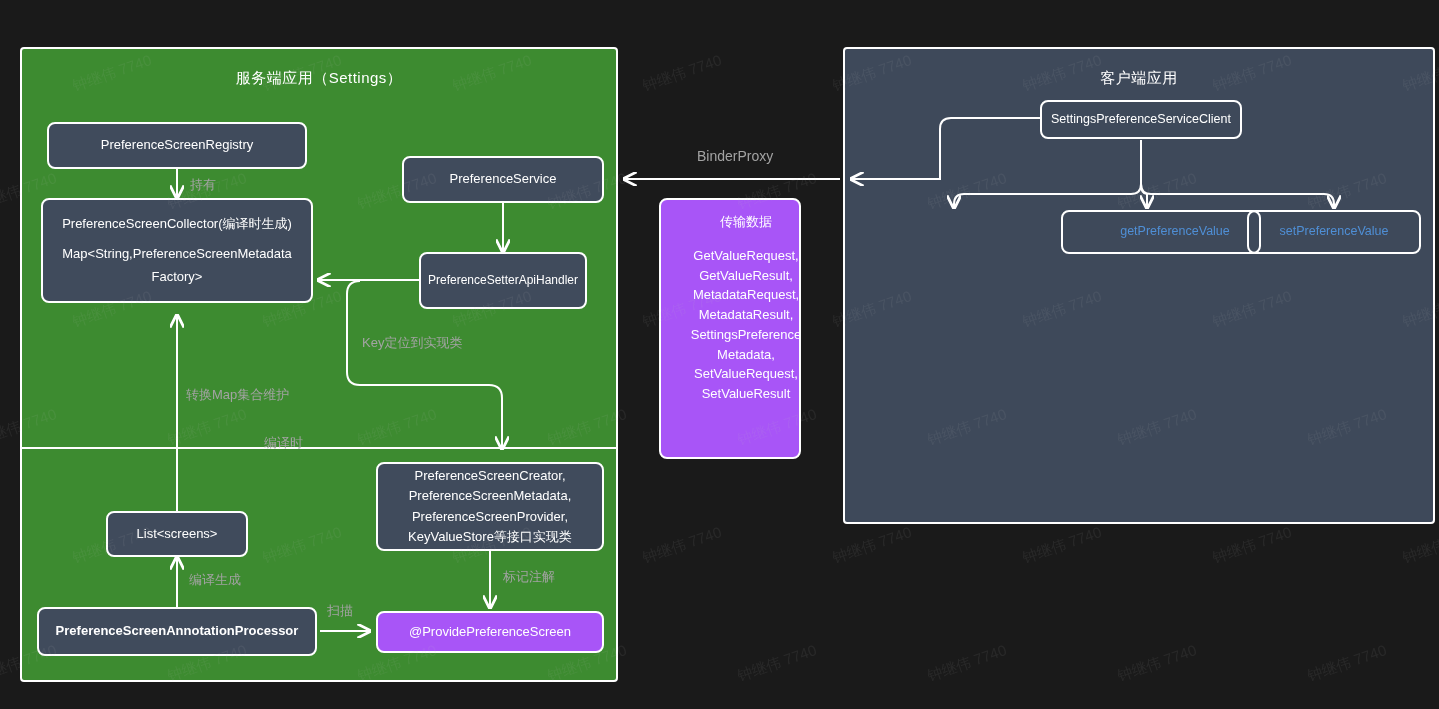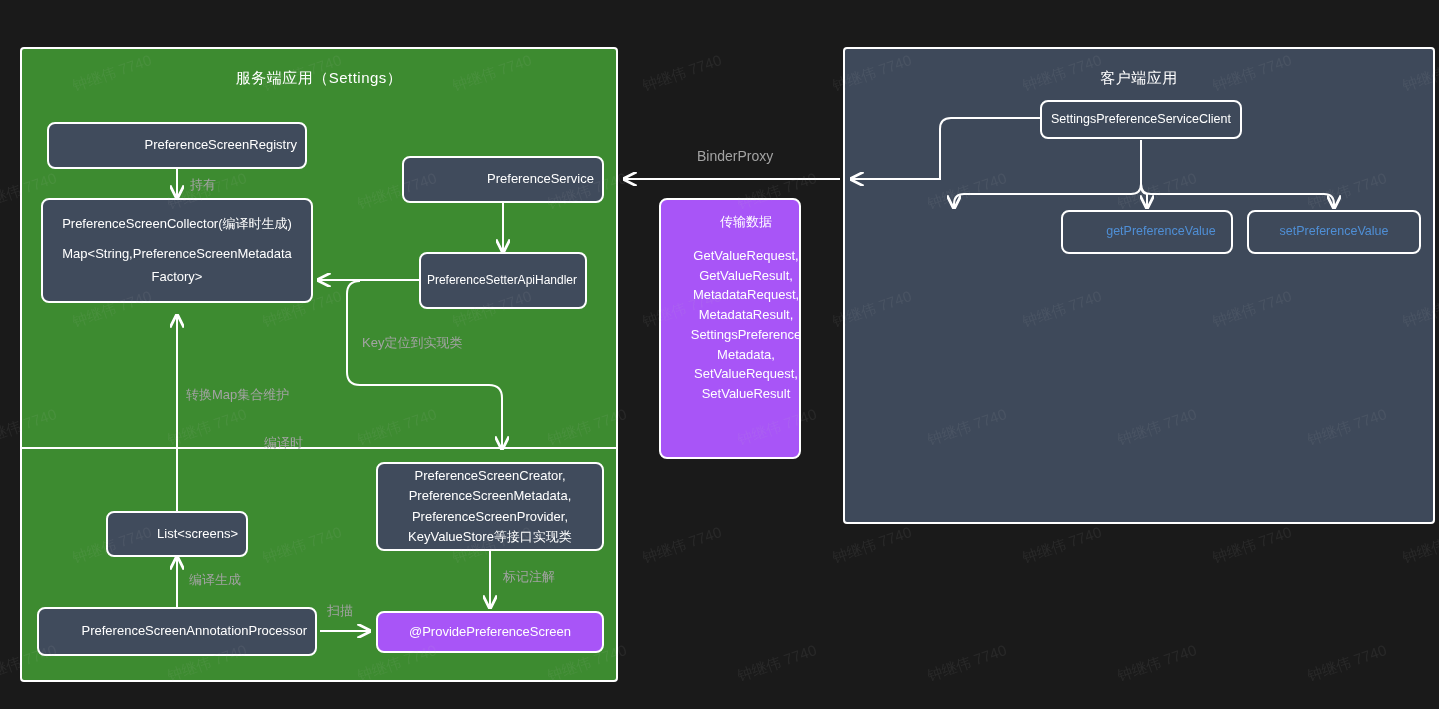--- a/index.html
+++ b/index.html
@@ -76,21 +76,21 @@
     display: flex;
     align-items: center;
     justify-content: center;
     text-align: center;
     color: #ffffff;
     font-size: 13px;
     line-height: 1.55;
     padding: 4px 8px;
     z-index: 10;
   }
-  .node.slate { background: #404b5c; justify-content: flex-end; }
+  .node.slate { background: #404b5c; }
   .node.purple { background: #a855f7; }
   .node.ghost { background: transparent; }
   .node.bluetext { color: #4f8fd6; background: transparent; }
 
   
   .elabel {
     position: absolute;
     color: #a3a3a3;
     font-size: 13px;
     white-space: nowrap;
@@ -179,21 +179,21 @@
     <span>PreferenceScreenCreator,</span>
     <span>PreferenceScreenMetadata,</span>
     <span>PreferenceScreenProvider,</span>
     <span>KeyValueStore等接口实现类</span>
   </div>
 
   <div class="node slate" id="n-list" style="left:106px; top:511px; width:142px; height:46px;">
     <span>List&lt;screens&gt;</span>
   </div>
 
-  <div class="node slate" id="n-processor" style="left:37px; top:607px; width:280px; height:49px;">
+  <div class="node slate" id="n-processor" style="left:37px; top:607px; width:280px; height:49px;font-weight:bold;">
     <span>PreferenceScreenAnnotationProcessor</span>
   </div>
 
   <div class="node purple" id="n-annot" style="left:376px; top:611px; width:228px; height:42px;">
     <span>@ProvidePreferenceScreen</span>
   </div>
 
   <div class="elabel" style="left:190px; top:176px;">持有</div>
   <div class="elabel" style="left:362px; top:334px;">Key定位到实现类</div>
   <div class="elabel" style="left:186px; top:386px;">转换Map集合维护</div>
@@ -214,21 +214,21 @@
     <div>Metadata,</div>
     <div>SetValueRequest,</div>
     <div>SetValueResult</div>
   </div>
 
   <div class="node ghost" id="n-client" style="left:1040px; top:100px; width:202px; height:39px; font-size:12.5px;">
     <span>SettingsPreferenceServiceClient</span>
   </div>
 
 
-  <div class="node bluetext" id="n-api-1" style="left:1061px; top:210px; width:172px; height:44px; font-size:12.5px;padding-left:36px;">
+  <div class="node bluetext" id="n-api-1" style="left:1061px; top:210px; width:200px; height:44px; font-size:12.5px;padding-left:36px;">
     <span>getPreferenceValue</span>
   </div>
 
   <div class="node bluetext" id="n-api-2" style="left:1247px; top:210px; width:174px; height:44px; font-size:12.5px;">
     <span>setPreferenceValue</span>
   </div>
 
   <div id="watermarks">
       <div class="wm" style="left: 70px; top: 78px;">钟继伟 7740</div>
       <div class="wm" style="left: 260px; top: 78px;">钟继伟 7740</div>

